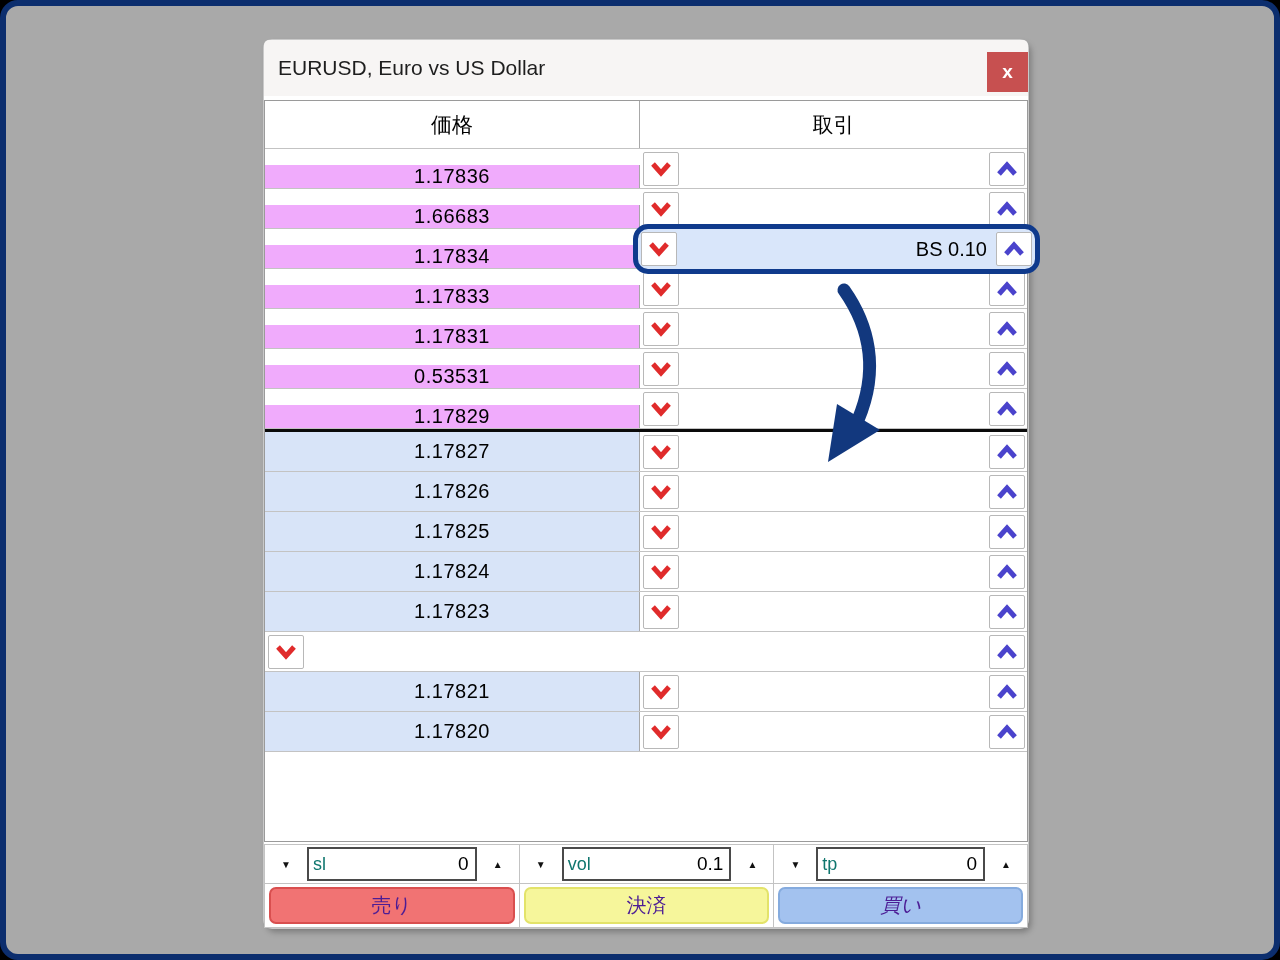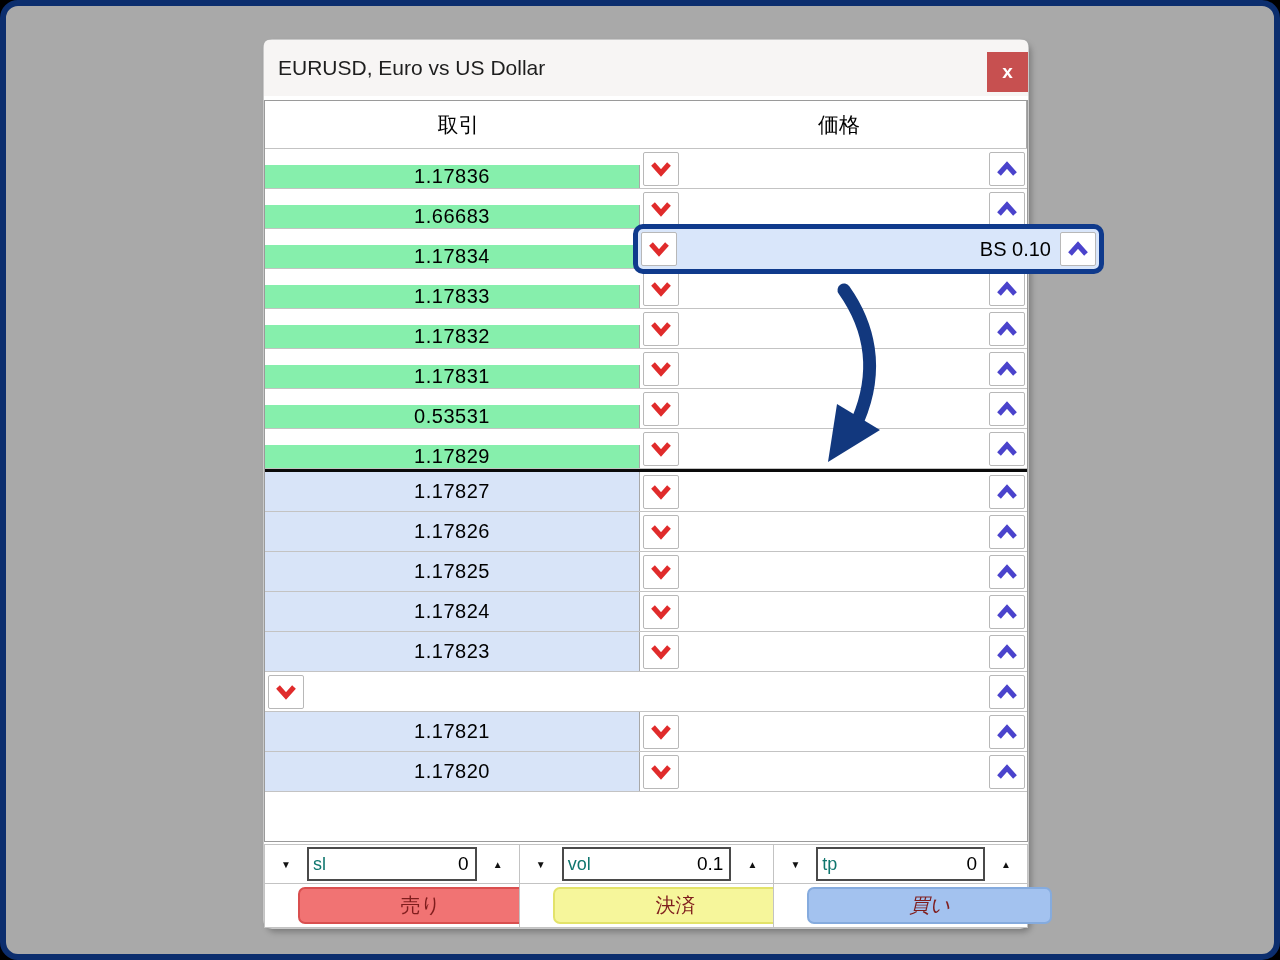--- a/index.html
+++ b/index.html
@@ -25,74 +25,74 @@
   .thead { display:flex; height:48px; border-bottom:1px solid #c3c3c3; background:#fff; }
   .th { display:flex; align-items:center; justify-content:center; font-size:21px; color:#000; }
   .th.price { width:375px; border-right:1px solid #a8a8a8; }
   .th.trade { flex:1; }
 
   .row { display:flex; height:40px; border-bottom:1px solid #c3c3c3;
     box-shadow:inset 0 1px 0 #ffffff; }
   .price-cell { width:375px; border-right:1px solid #a8a8a8; display:flex;
     align-items:center; justify-content:center; font-size:20px; color:#000;
     letter-spacing:.5px; }
-  .row.ask .price-cell { background:#86efac;margin-top:16px; }
+  .row.ask .price-cell { background:#f0abfc;margin-top:16px; }
   .row.bid .price-cell { background:#d8e4f8; }
   .trade-cell { flex:1; background:#fff; display:flex; align-items:center;
     justify-content:space-between; padding:0 2px 0 3px; }
 
   .chev-btn { width:36px; height:34px; background:#fff; border:1px solid #b8b8b8;
     border-radius:2px; display:flex; align-items:center; justify-content:center; }
   .chev-btn svg { display:block; }
 
   .separator { height:3px; background:#0a0a0a; }
   .filler { height:46px; background:#fff; }
 
-  .spread-highlight { position:absolute; left:368px; top:123px; width:471px; height:50px;
-    border:5px solid #0f3a8c; border-radius:10px; background:#d9e6fa; z-index:10;
+  .spread-highlight { position:absolute; left:368px; top:123px; width:407px; height:50px;
+    border:5px solid #0f3a8c; border-radius:15px; background:#d9e6fa; z-index:10;
     display:flex; align-items:center; justify-content:space-between; padding:0 3px; }
   .spread-label { flex:1; text-align:right; font-size:20px; color:#000; padding-right:9px; }
 
   .bottom-grid { display:flex; margin-top:2px; }
   .bgroup { flex:1; display:flex; flex-direction:column; }
   .spin-cell { height:40px; border:1px solid #c3c3c3; border-right:none;
     display:flex; align-items:center; background:#fff; }
   .bgroup:last-child .spin-cell { border-right:1px solid #c3c3c3; }
   .spin-step { width:42px; text-align:center; font-size:10px; color:#111; cursor:default; }
   .spin-box { flex:1; height:34px; border:2px solid #4a4a4a; background:#fff;
     display:flex; align-items:center; justify-content:space-between; padding:0 6px 0 4px; }
   .spin-name { color:#0f766e; font-size:18px; }
   .spin-val { color:#000; font-size:19px; }
 
   .btn-cell { height:44px; border:1px solid #c3c3c3; border-top:none; border-right:none;
     background:#fff; padding:3px 4px; }
   .bgroup:last-child .btn-cell { border-right:1px solid #c3c3c3; }
   .trade-btn { width:100%; height:100%; border-radius:7px; border:2px solid #888;
-    display:flex; align-items:center; justify-content:center; font-size:20px; color:#7f1d1d;margin-left:29px; }
+    display:flex; align-items:center; justify-content:center; font-size:20px; color:#4c1d95; }
 
   .arrow-overlay { position:absolute; inset:0; width:1280px; height:960px;
     pointer-events:none; z-index:60; }
 </style>
 </head>
 <body>
 
 <div class="frame">
   <div class="window">
 
     <div class="titlebar">
       <span class="title">EURUSD, Euro vs US Dollar</span>
       <div class="close-btn">
         <span>x</span>
       </div>
     </div>
 
     <div class="table-wrap">
       <div class="thead">
+        <div class="th price">価格</div>
         <div class="th trade">取引</div>
-        <div class="th price">価格</div>
       </div>
 
       <div id="ask-rows">
           <div class="row ask">
     <div class="price-cell">1.17836</div>
     <div class="trade-cell">
       <div class="chev-btn">
         <span>
           <svg width="22" height="16" viewBox="0 0 22 16">
                     <path d="M3 3 L11 12 L19 3" fill="none" stroke="#e02b2b" stroke-width="5" stroke-linejoin="miter"></path>
@@ -141,39 +141,20 @@
         <span>
           <svg width="22" height="16" viewBox="0 0 22 16">
                     <path d="M3 13 L11 4 L19 13" fill="none" stroke="#4a43cc" stroke-width="5" stroke-linejoin="miter"></path>
                   </svg>
         </span>
       </div>
     </div>
   </div>
           <div class="row ask">
     <div class="price-cell">1.17833</div>
-    <div class="trade-cell">
-      <div class="chev-btn">
-        <span>
-          <svg width="22" height="16" viewBox="0 0 22 16">
-                    <path d="M3 3 L11 12 L19 3" fill="none" stroke="#e02b2b" stroke-width="5" stroke-linejoin="miter"></path>
-                  </svg>
-        </span>
-      </div>
-      <div class="chev-btn">
-        <span>
-          <svg width="22" height="16" viewBox="0 0 22 16">
-                    <path d="M3 13 L11 4 L19 13" fill="none" stroke="#4a43cc" stroke-width="5" stroke-linejoin="miter"></path>
-                  </svg>
-        </span>
-      </div>
-    </div>
-  </div>
-          <div class="row ask">
-    <div class="price-cell">1.17832</div>
     <div class="trade-cell">
       <div class="chev-btn">
         <span>
           <svg width="22" height="16" viewBox="0 0 22 16">
                     <path d="M3 3 L11 12 L19 3" fill="none" stroke="#e02b2b" stroke-width="5" stroke-linejoin="miter"></path>
                   </svg>
         </span>
       </div>
       <div class="chev-btn">
         <span>

